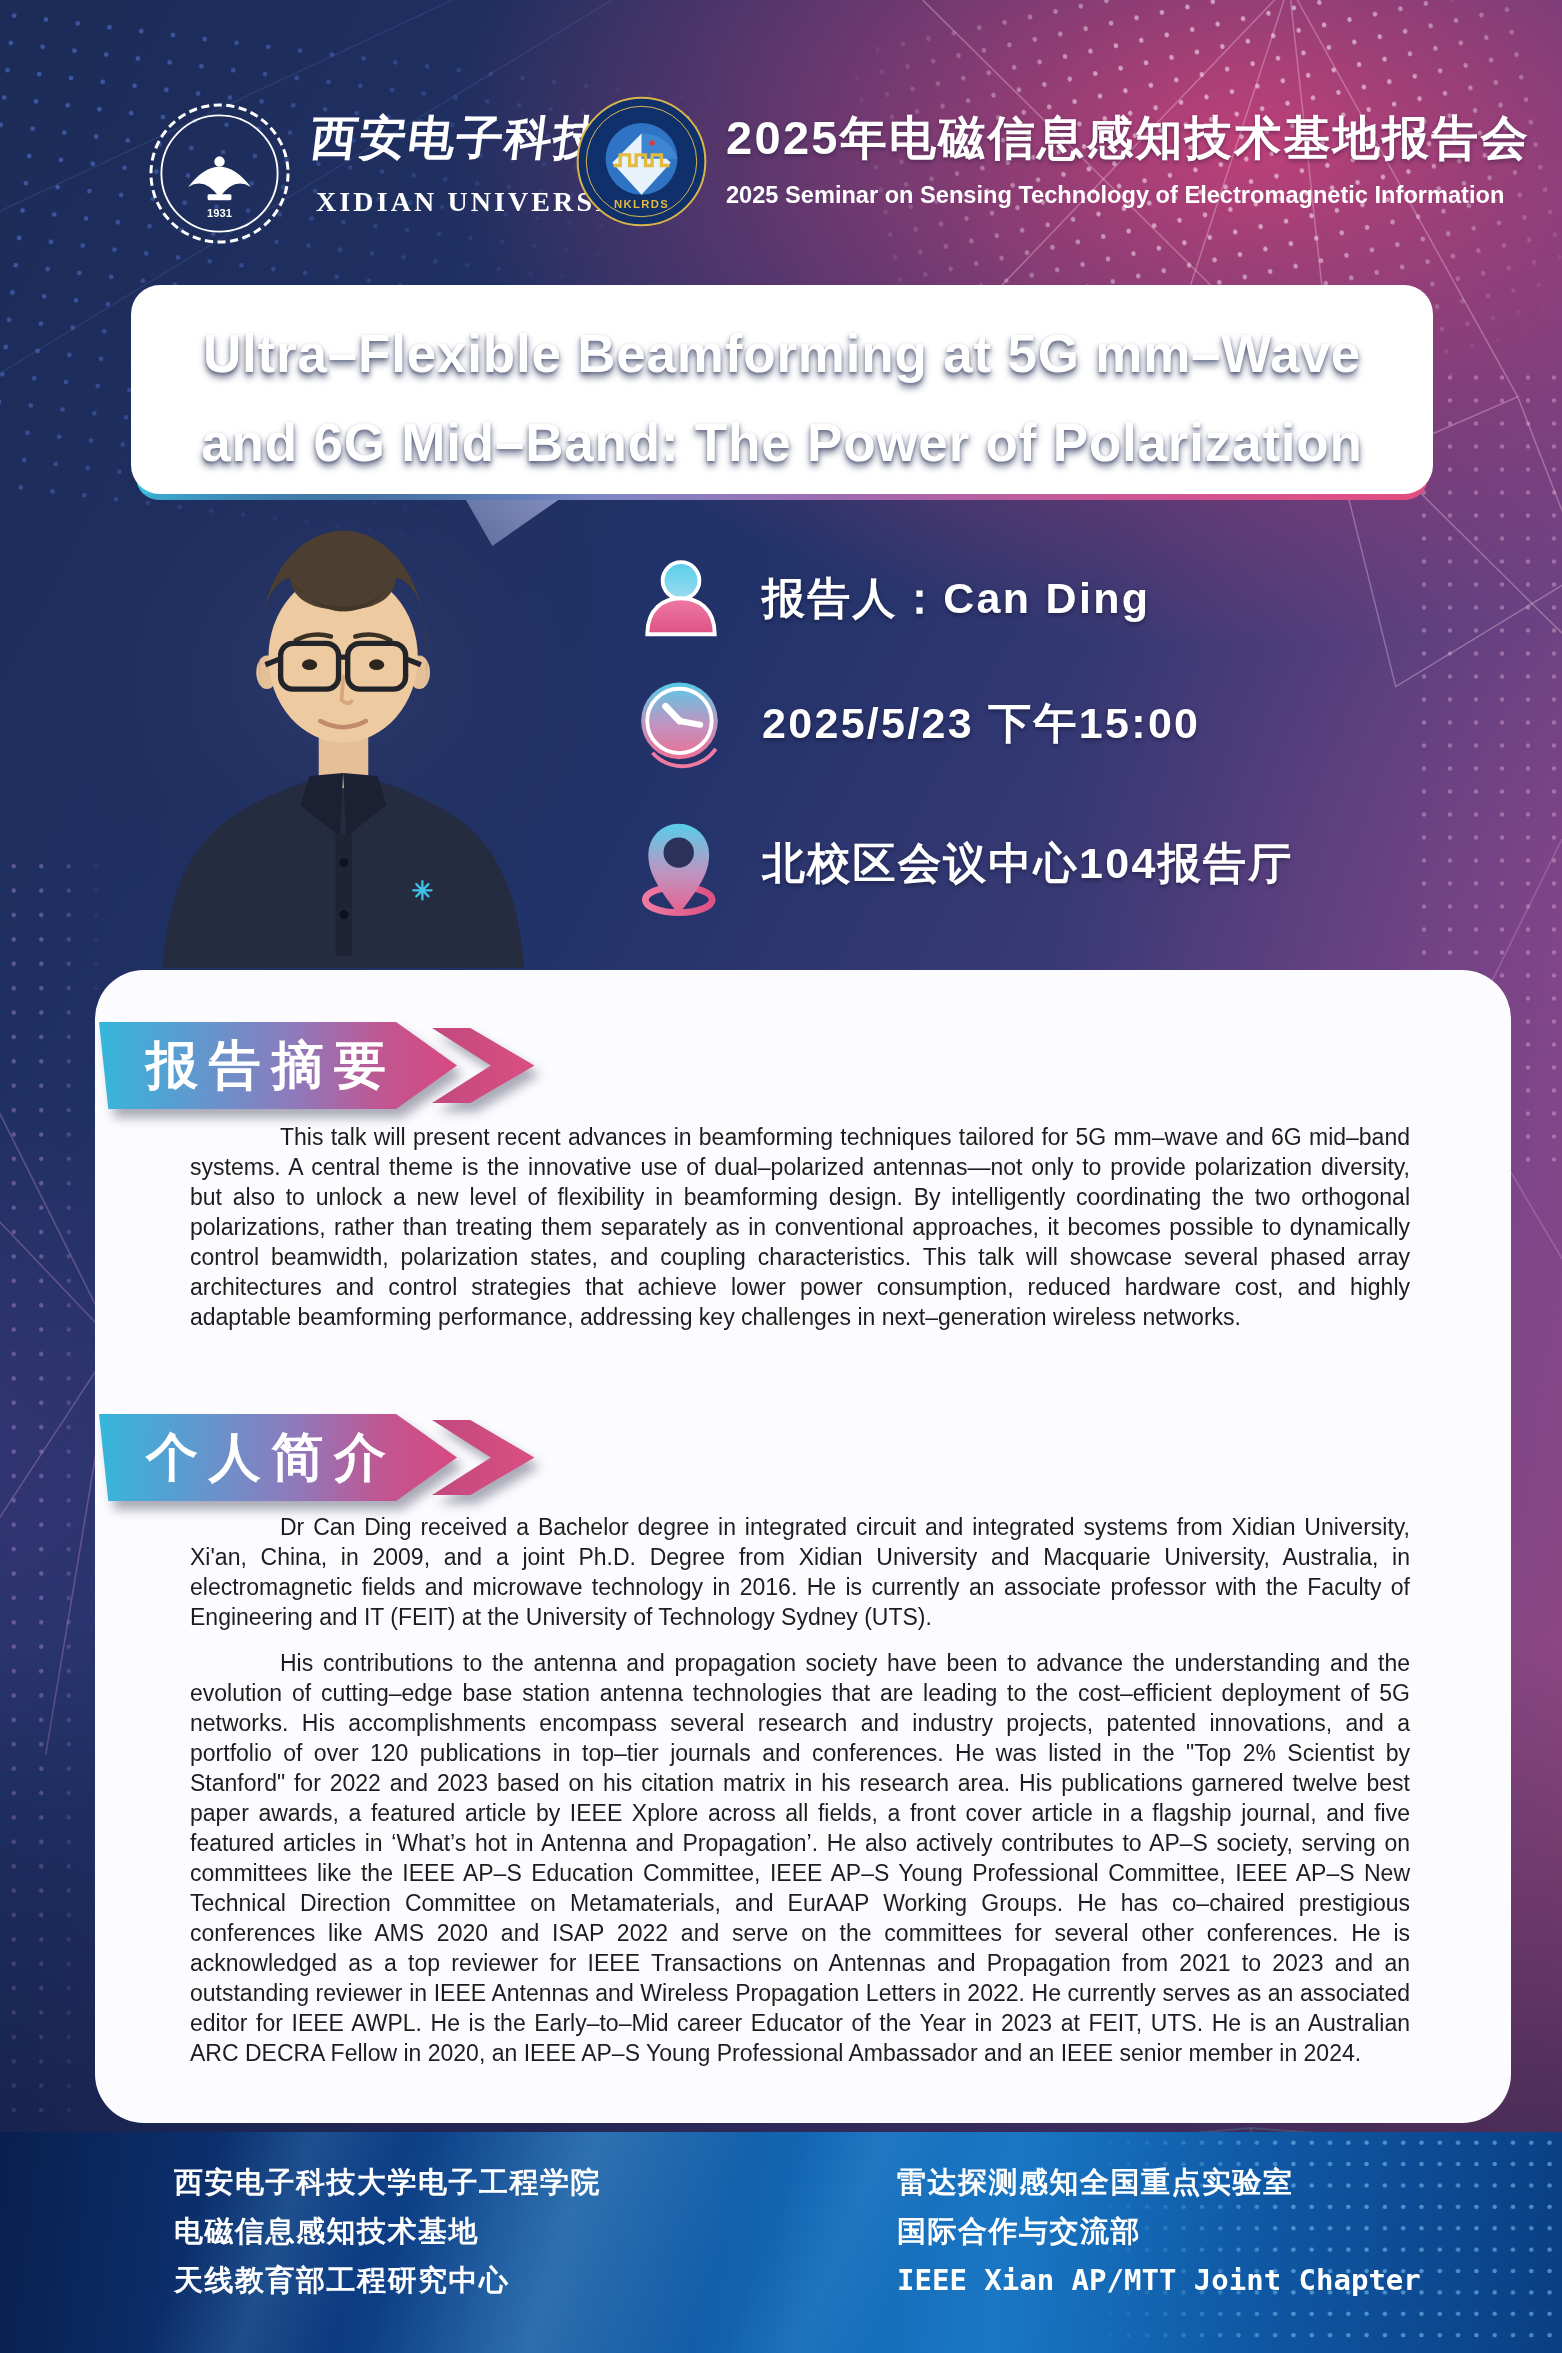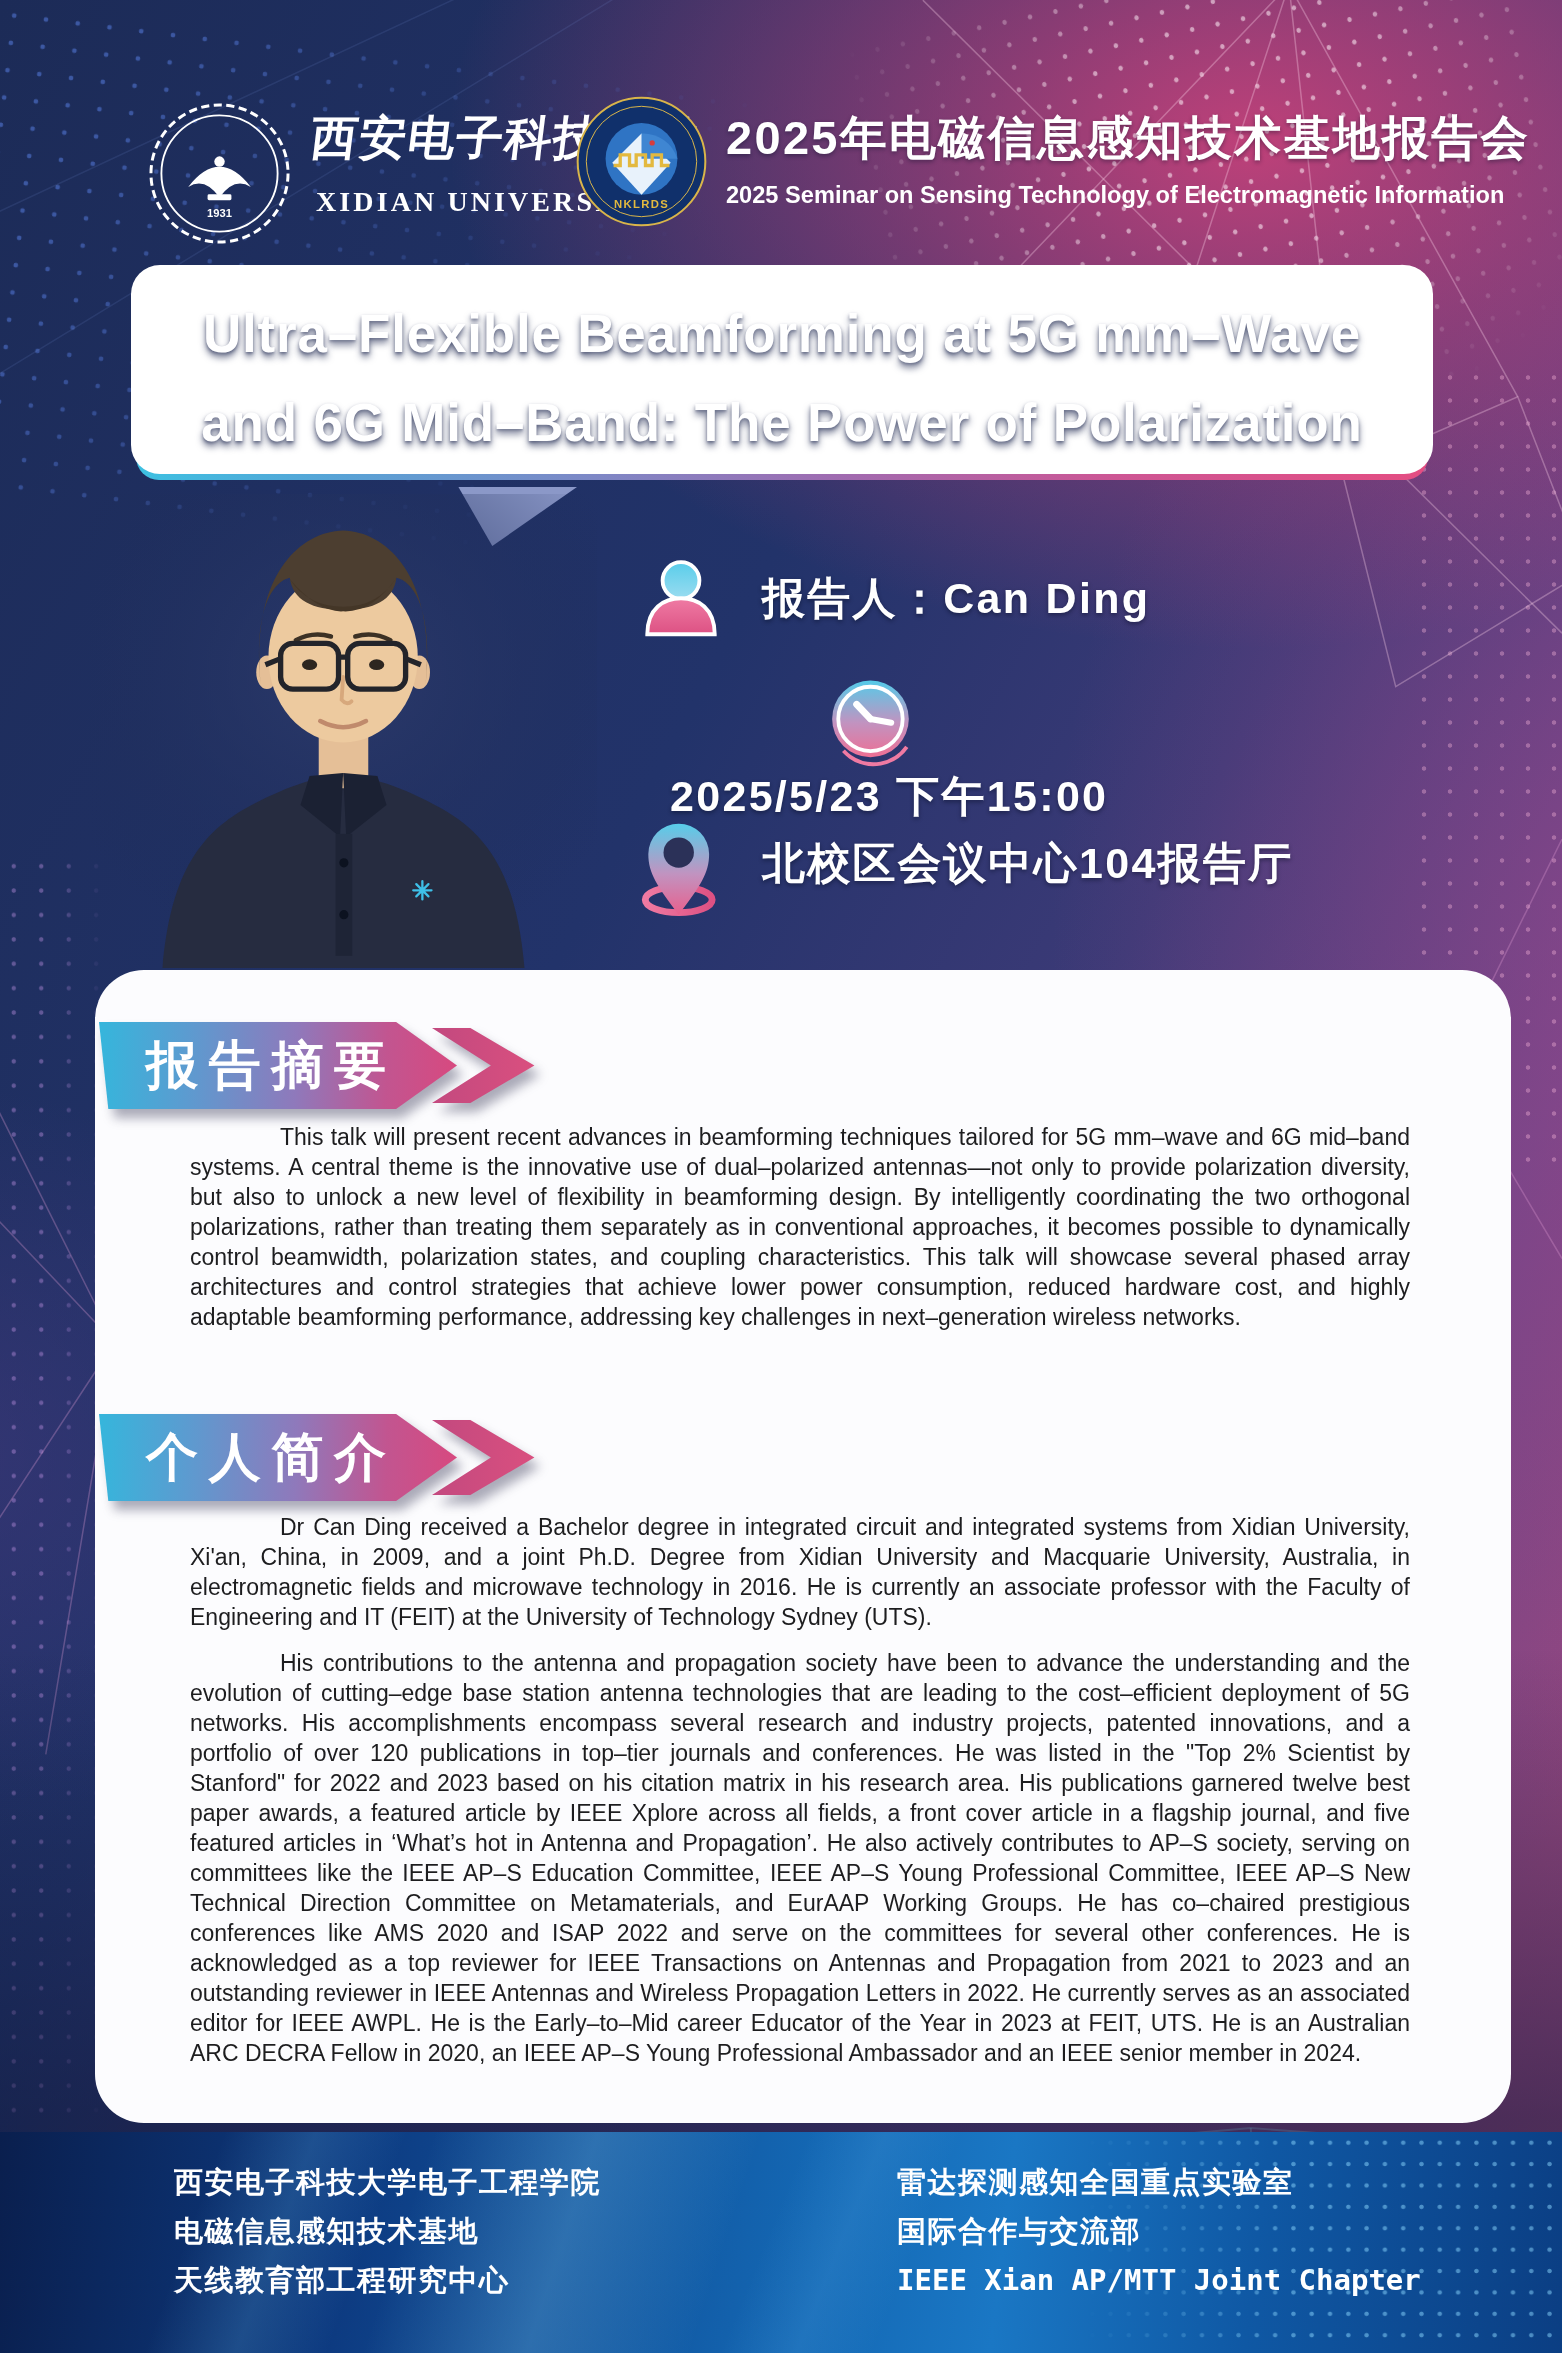--- a/index.html
+++ b/index.html
@@ -42,38 +42,38 @@
   .seal{left:145px;top:99px;width:149px;height:149px;position:absolute;}
   .uni-zh{position:absolute;left:311px;top:107px;font-size:47px;font-weight:700;color:#fff;
     letter-spacing:1.5px;transform:skewX(-7deg);}
   .uni-en{position:absolute;left:316px;top:186px;font-family:"Liberation Serif",serif;
     font-size:28px;font-weight:700;color:#fff;letter-spacing:3.1px;}
   .badge{left:575px;top:95px;width:133px;height:133px;position:absolute;}
   .evt-zh{position:absolute;left:726px;top:107px;font-size:47px;font-weight:900;color:#fff;letter-spacing:2.3px;
     text-shadow:0 1.5px 4.6px rgba(10,15,40,.4);}
   .evt-en{position:absolute;left:726px;top:182px;font-size:23.6px;font-weight:700;color:#fff;letter-spacing:0;}
   
-  .title-wrap{position:absolute;left:136px;top:276px;width:1292px;height:204px;border-radius:23px;
+  .title-wrap{position:absolute;left:136px;top:296px;width:1292px;height:204px;border-radius:23px;
     background:linear-gradient(93deg,#3cc2e2 0%,#57a3d6 16%,#7e88c6 36%,#a06bb0 55%,#cd5694 76%,#e44d82 100%);
     display:flex;flex-direction:column;justify-content:center;align-items:center;gap:27.5px;z-index:3;text-align:center;}
   .title-wrap::before{content:"";position:absolute;left:-5.3px;right:-5.3px;top:-10.7px;bottom:6.1px;
     background:#fff;border-radius:29px;z-index:-1;}
   .title-line{color:#fff;font-size:53px;font-weight:800;white-space:nowrap;letter-spacing:0.8px;
     text-shadow:0 4.6px 7.6px rgba(28,38,78,.6),0 1.5px 3.1px rgba(28,38,78,.45);}
   .title-tail{position:absolute;left:456px;top:487px;width:121px;height:59px;background:#8b98c8;
     clip-path:polygon(2% 0,100% 0,30% 100%);z-index:2;}
   
   .photo{position:absolute;left:90px;top:494px;width:507px;height:474px;z-index:3;}
   
   .info-row{position:absolute;left:635px;display:flex;align-items:center;z-index:3;}
   .info-row .ic{flex:none;}
   .info-text{color:#fff;font-size:43px;font-weight:800;letter-spacing:2.3px;margin-left:35px;white-space:nowrap;
     text-shadow:0 2.3px 4.6px rgba(5,10,30,.45);}
   #row-speaker{top:551px;height:95px;}
-  #row-time{top:676px;height:95px;flex-direction:column;}
+  #row-time{top:676px;height:95px;}
   #row-location{top:810px;height:107px;}
   
   .card{position:absolute;left:95px;top:970px;width:1416px;height:1153px;background:#fcfcfe;
     border-radius:49px;z-index:2;}
   
   .sec-banner{position:absolute;left:99px;height:81px;z-index:5;
     filter:drop-shadow(6.1px 9.2px 5.3px rgba(70,70,100,.45));}
   #banner-abstract{top:1022px;}
   #banner-bio{top:1414px;}
   .sec-body{width:358px;height:87px;line-height:87px;padding-left:47px;box-sizing:border-box;

